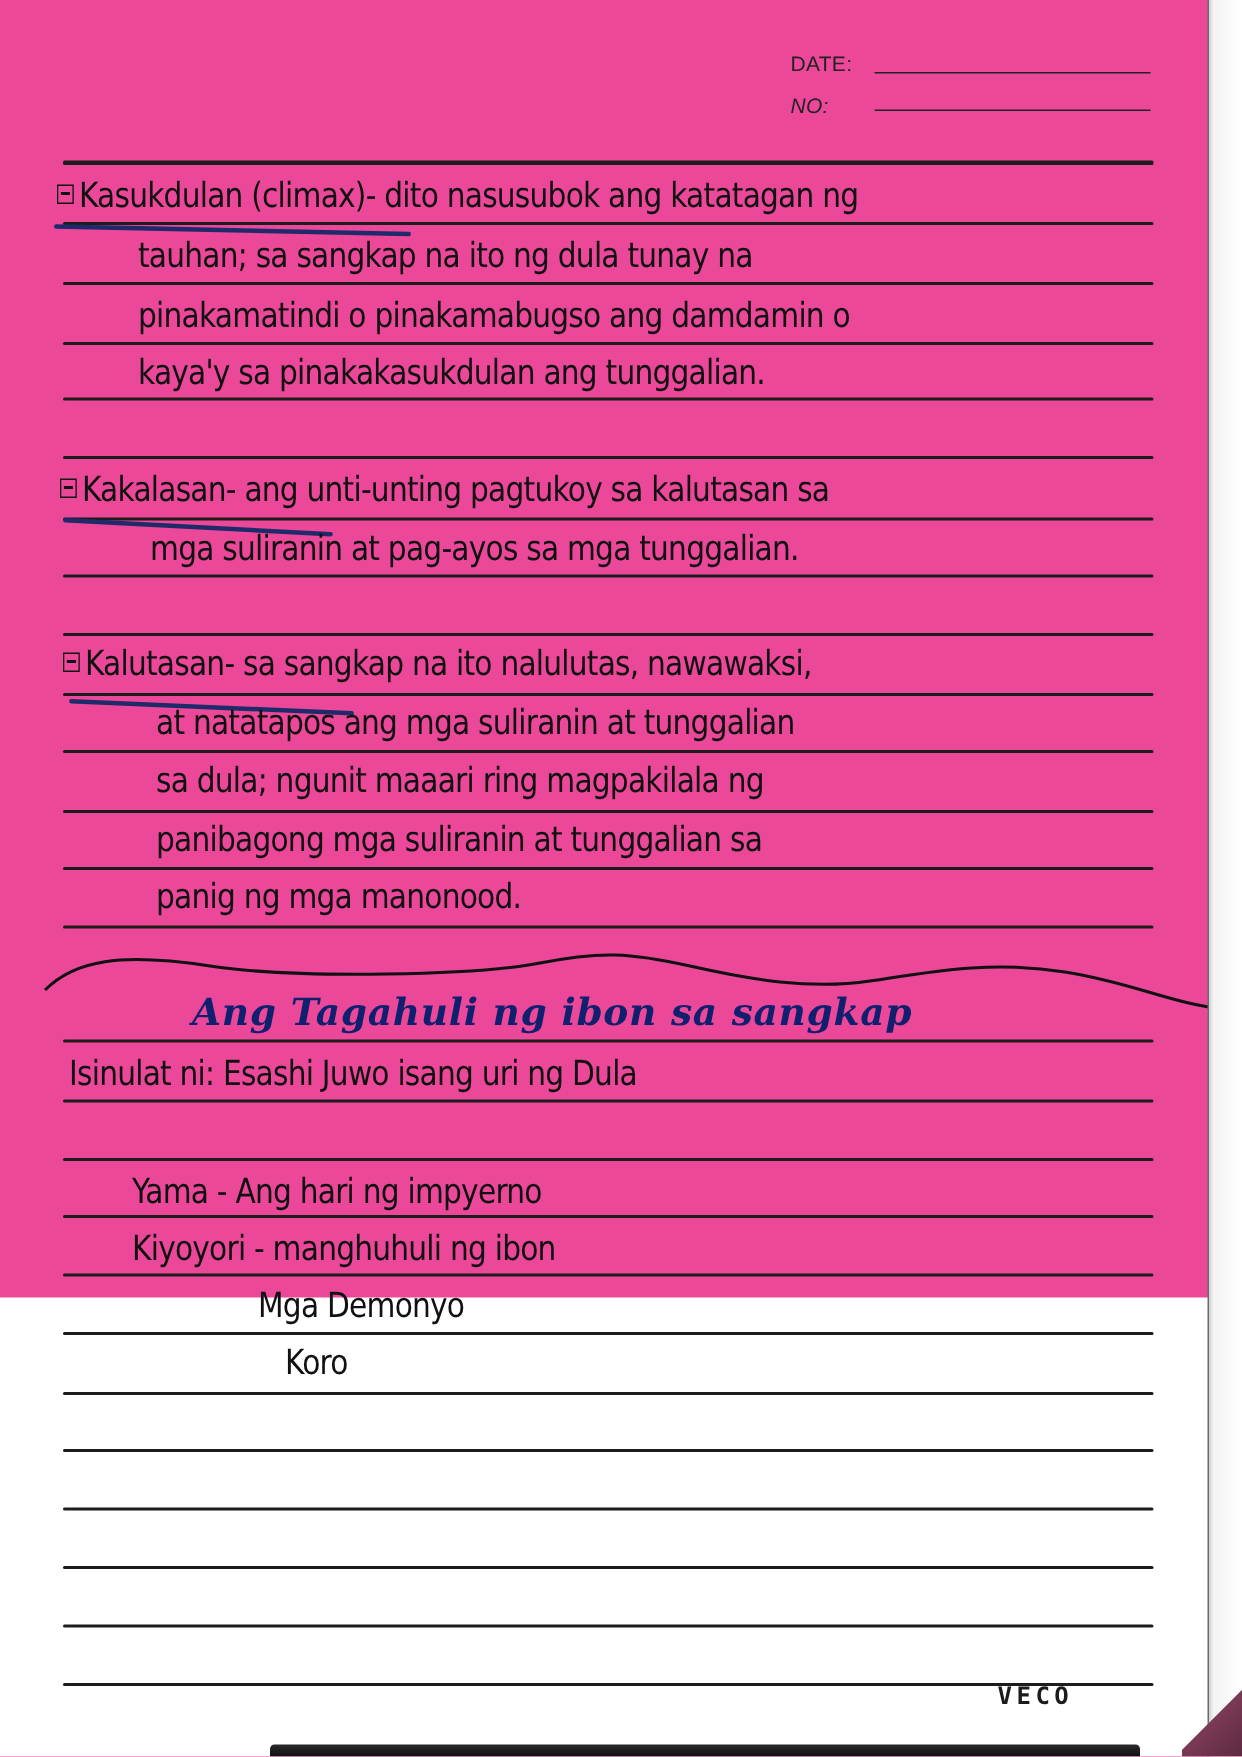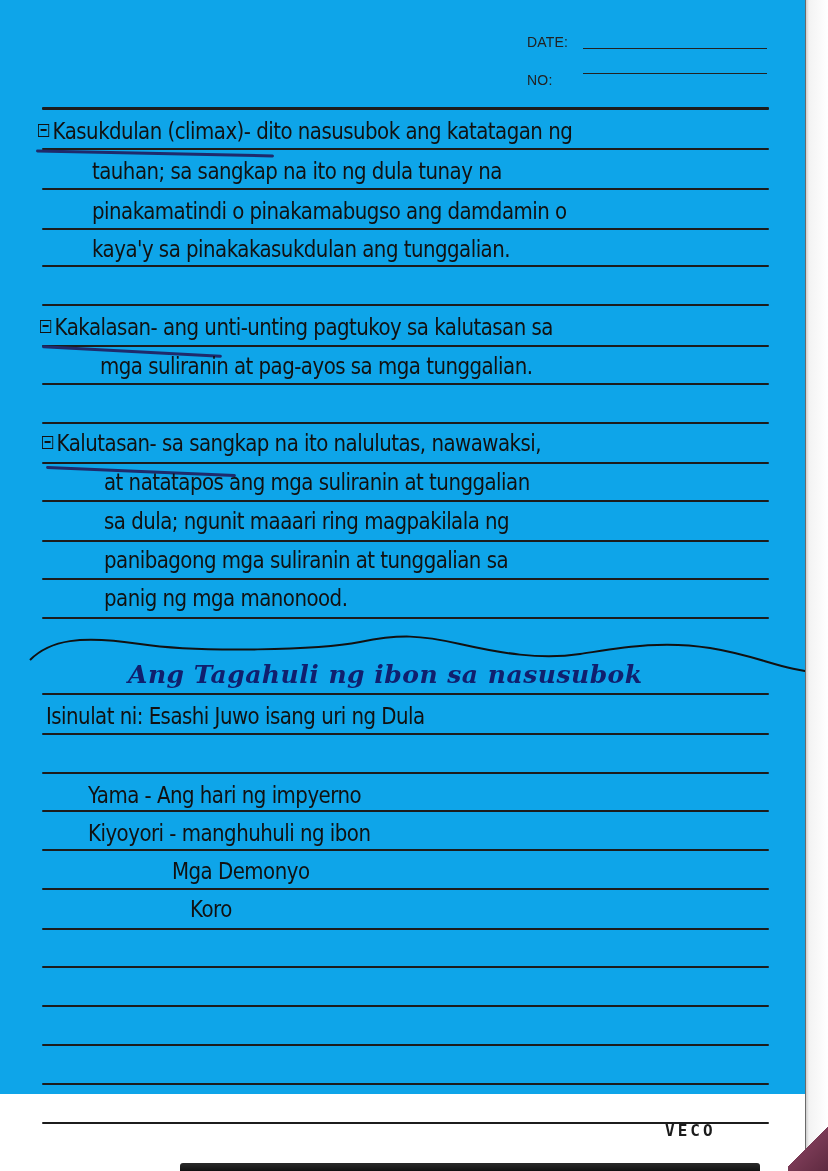--- a/index.html
+++ b/index.html
@@ -2,22 +2,22 @@
 <html><head>
   <meta charset="utf-8">
   <style>
     html, body { margin: 0; padding: 0; }
     body {
       width: 828px; height: 1171px; overflow: hidden; position: relative;
       background: #ffffff;
       font-family: "DejaVu Sans", sans-serif;
     }
     .page {
-      position: absolute; left: 0; top: 0; width: 806px; height: 1094px;
-      background: #0ea5e9;
+      position: absolute; left: 0; top: 0; width: 806px; height: 865px;
+      background: #ec4899;
     }
     .edge {
       position: absolute; right: 0; top: 0; width: 22px; height: 1171px;
       background: linear-gradient(90deg, #cfcfcf 0, #f3f3f3 3px, #ffffff 100%);
       border-left: 1px solid #6a6a6a;
     }
     .corner {
       position: absolute; right: 0; bottom: 0; width: 40px; height: 60px;
       background: linear-gradient(135deg, transparent 55%, #7a3a55 56%, #5e2a40 100%);
     }
@@ -69,21 +69,21 @@
       letter-spacing: 3px; color: #1b1b1b; font-family: "DejaVu Sans Mono", monospace;
     }
   </style>
 </head>
 <body>
 
 <div class="page">
 
   <span class="header-field" style="top:34px;">DATE:</span>
   <div class="header-line" style="left:583px; top:48px; width:184px;"></div>
-  <span class="header-field" style="top:72px;">NO:</span>
+  <span class="header-field" style="top:62px;font-style:italic;">NO:</span>
   <div class="header-line" style="left:583px; top:73px; width:184px;"></div>
 
   <div class="rule heavy" style="top:107px;"></div>
   <div class="rule" style="top:148px;"></div>
   <div class="rule" style="top:188px;"></div>
   <div class="rule" style="top:228px;"></div>
   <div class="rule" style="top:265px;"></div>
   <div class="rule" style="top:304px;"></div>
   <div class="rule" style="top:345px;"></div>
   <div class="rule" style="top:383px;"></div>
@@ -126,21 +126,21 @@
   <div class="ink-underline" style="left:46px; top:470px; width:190px; transform:rotate(2.5deg);"></div>
   <div class="hw narrow" style="left:104px; top:469px;">at natatapos ang mga suliranin at tunggalian</div>
   <div class="hw narrow" style="left:104px; top:508px;">sa dula; ngunit maaari ring magpakilala ng</div>
   <div class="hw narrow" style="left:104px; top:547px;">panibagong mga suliranin at tunggalian sa</div>
   <div class="hw narrow" style="left:104px; top:585px;">panig ng mga manonood.</div>
 
   <svg class="wave" viewBox="0 0 808 60">
     <path d="M10 30 C 30 10, 60 5, 120 14 S 300 20, 340 12 S 400 5, 440 14 S 520 30, 560 24 S 640 10, 690 18 S 760 40, 806 44" fill="none" stroke="#111" stroke-width="2"></path>
   </svg>
 
-  <div class="title-blue">Ang Tagahuli ng ibon sa nasusubok</div>
+  <div class="title-blue">Ang Tagahuli ng ibon sa sangkap</div>
 
   <div class="hw narrow" style="left:46px; top:703px;">Isinulat ni: Esashi Juwo  isang uri ng Dula</div>
 
   <div class="hw narrow" style="left:88px; top:782px;">Yama - Ang hari ng impyerno</div>
   <div class="hw narrow" style="left:88px; top:820px;">Kiyoyori - manghuhuli ng ibon</div>
   <div class="hw narrow" style="left:172px; top:858px;">Mga Demonyo</div>
   <div class="hw narrow" style="left:190px; top:896px;">Koro</div>
 
   <div class="brand">VECO</div>
 </div>

